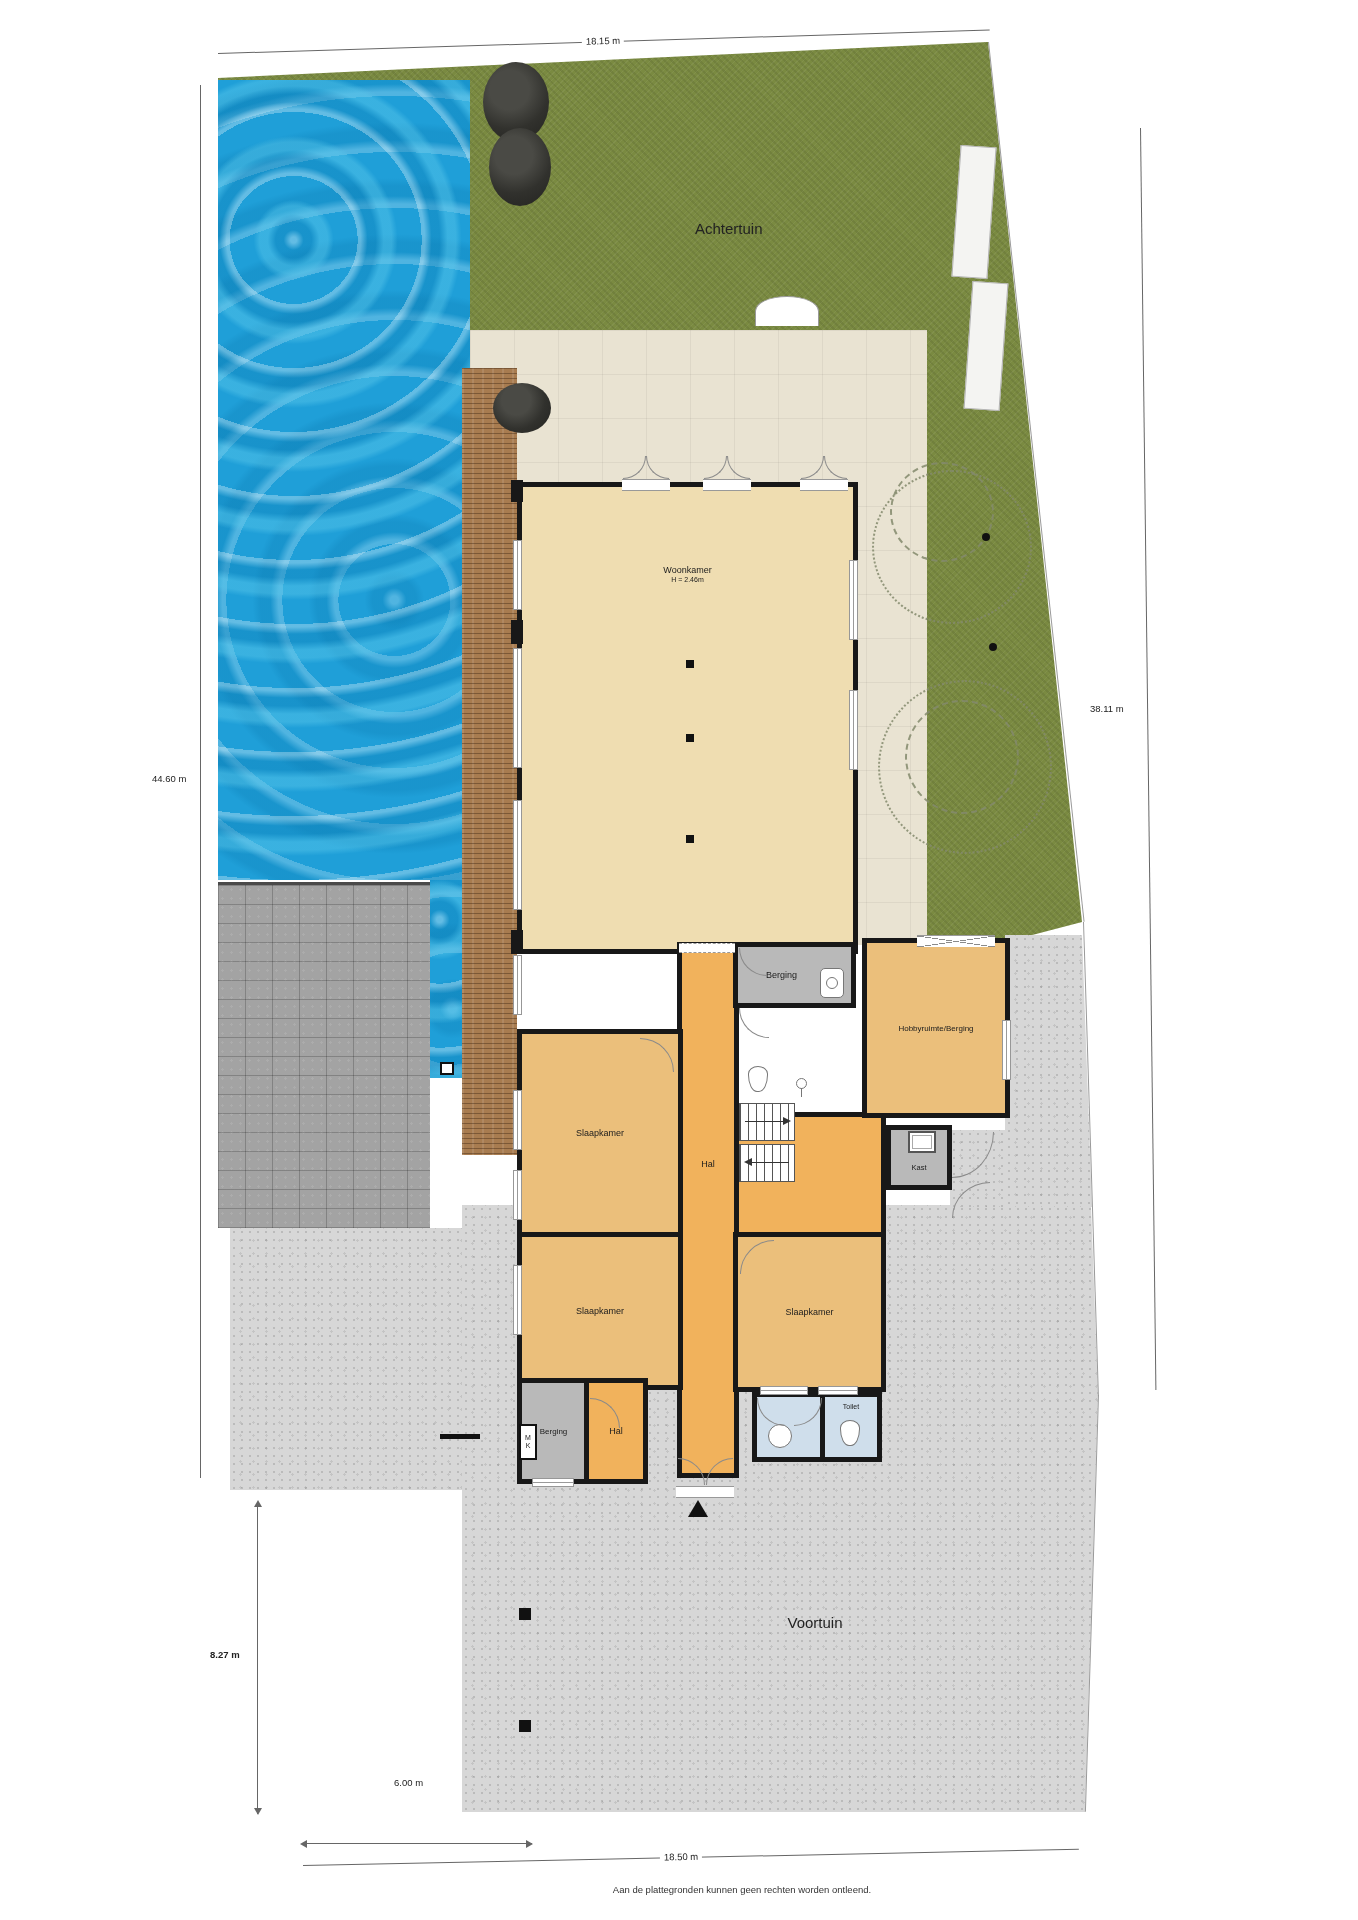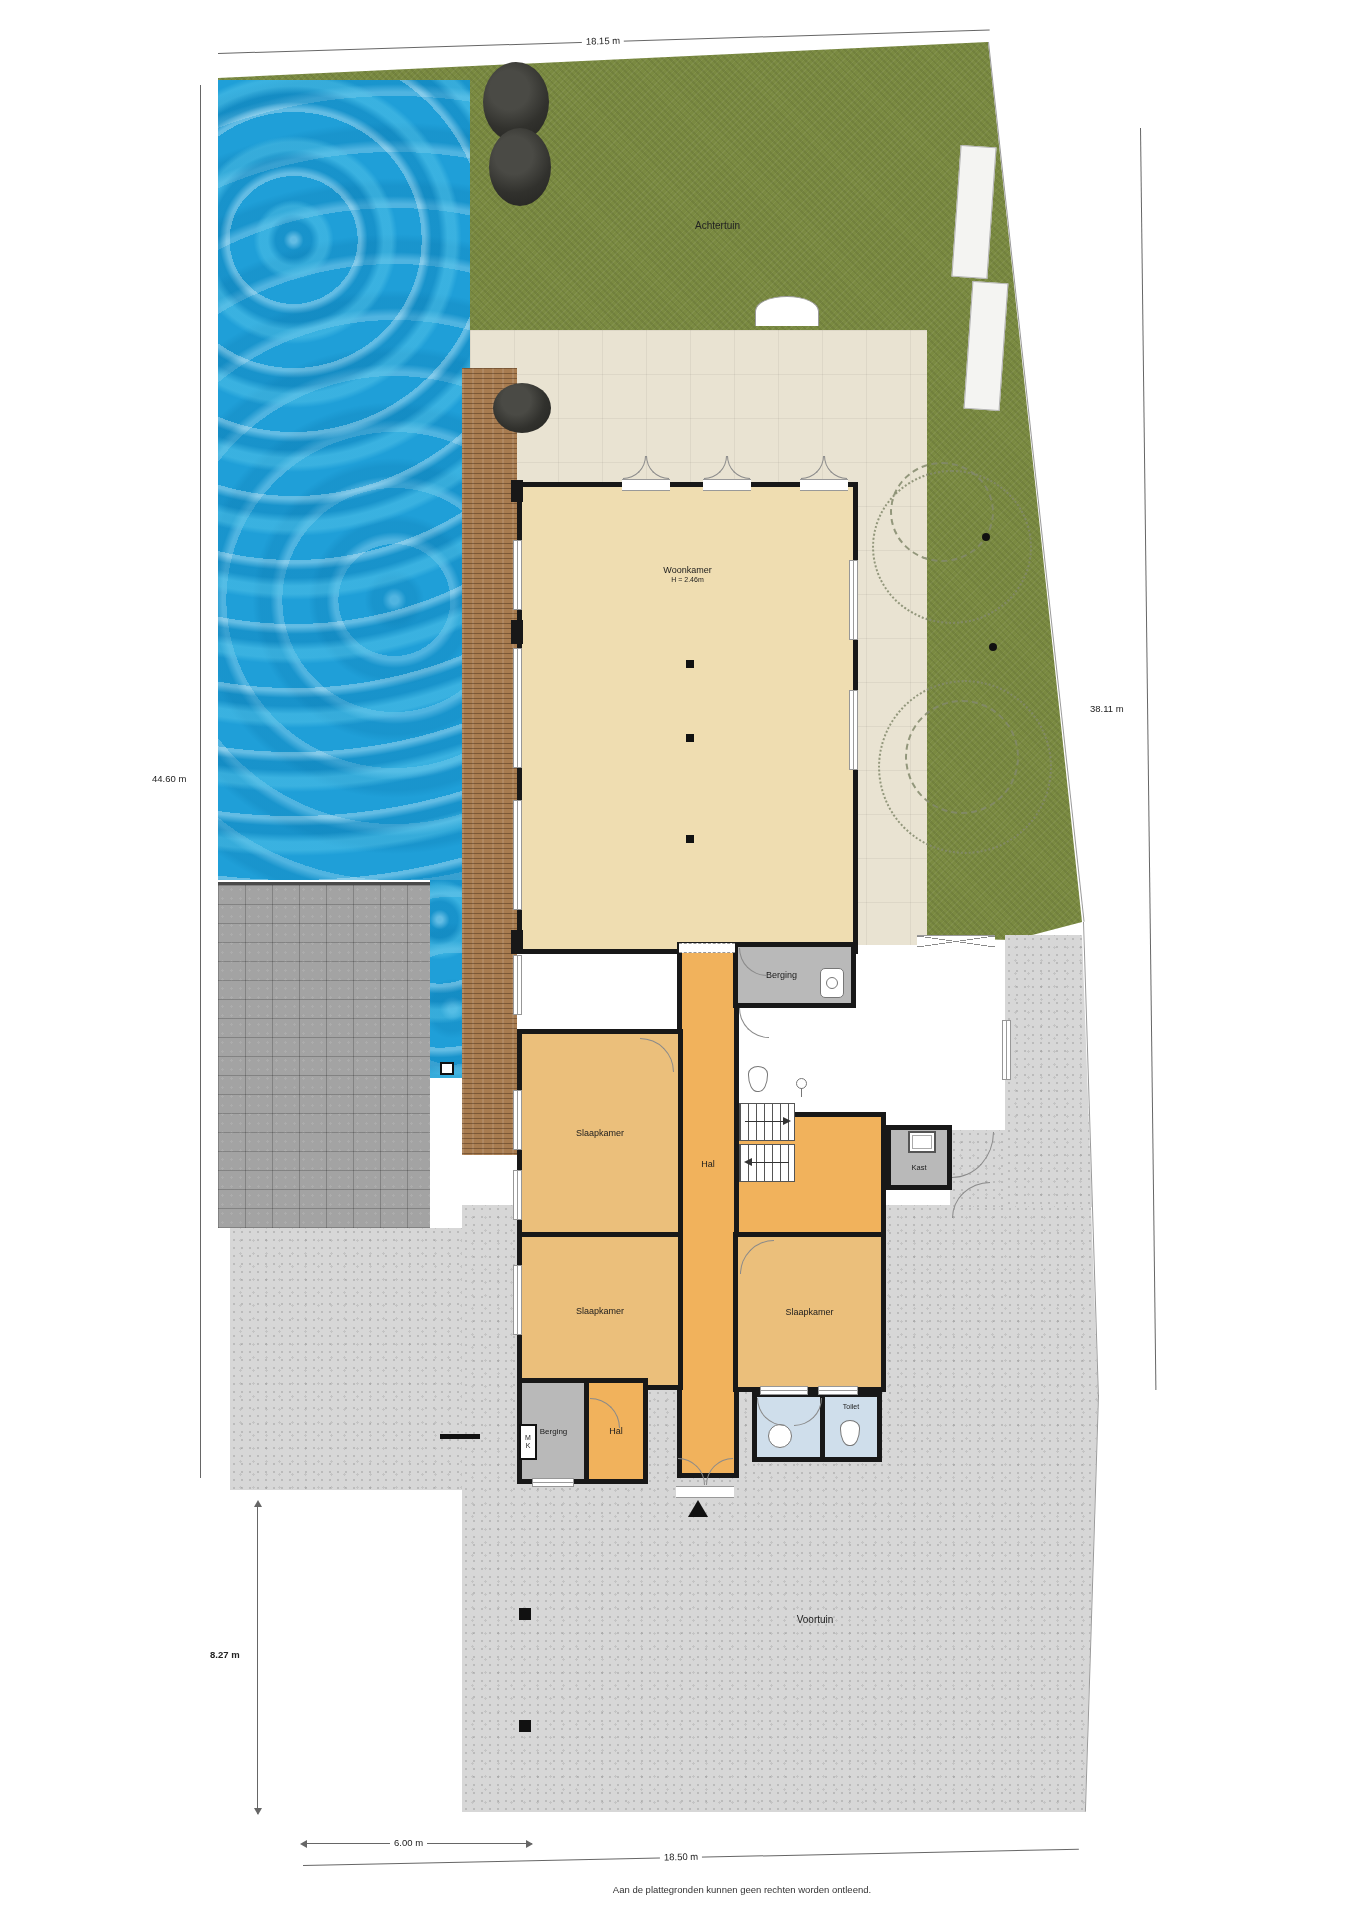--- a/index.html
+++ b/index.html
@@ -58,21 +58,21 @@
   .dimline-h{position:absolute;height:1px;background:#666;}
   .dimchip{position:absolute;background:#fff;padding:0 4px;font-size:9.5px;line-height:13px;color:#222;white-space:nowrap;}
   .tree-dark{position:absolute;border-radius:50%;
     background:radial-gradient(circle at 40% 35%, #4a4a45 0 30%, #31312d 60%, #232320 100%);}
   .tree-line{position:absolute;border:2px dotted #848a6d;border-radius:50%;opacity:.85;}
   .dot{position:absolute;background:#111;border-radius:50%;}
   .pillar{position:absolute;width:8px;height:8px;background:#111;}
   .slab{position:absolute;background:#f4f4f2;border:1px solid #b0b0b0;box-sizing:border-box;}
   .marker{position:absolute;width:12px;height:12px;background:#111;}
   .bndry{position:absolute;width:1px;background:#9a9a9a;}
-  .olabel{position:absolute;font-size:10px;color:#222;white-space:nowrap;}
+  .olabel{position:absolute;font-size:15px;color:#222;white-space:nowrap;}
 </style>
 </head>
 <body>
 
 <div class="canvas">
 
   <div class="abs grass" style="left:218px;top:40px;width:867px;height:905px;
               clip-path:polygon(0px 38px,770px 2px,864px 882px,795px 900px,709px 898px,709px 295px,0px 295px);"></div>
   <div class="olabel" style="left:695px;top:220px;">Achtertuin</div>
 
@@ -136,20 +136,23 @@
 
   <div class="abs" style="left:820px;top:968px;width:24px;height:30px;background:#fff;border:1px solid #777;border-radius:5px;box-sizing:border-box;">
     <div style="position:absolute;left:5px;top:8px;width:12px;height:12px;border:1px solid #777;border-radius:50%;box-sizing:border-box;"></div>
   </div>
 
 
   <div class="abs" style="left:748px;top:1066px;width:20px;height:26px;background:#fff;border:1px solid #777;border-radius:50% 50% 45% 45% / 30% 30% 65% 65%;box-sizing:border-box;"></div>
   <div class="abs" style="left:796px;top:1078px;width:11px;height:11px;border:1px solid #777;border-radius:50%;box-sizing:border-box;"></div>
   <div class="abs" style="left:801px;top:1088px;width:1px;height:9px;background:#777;"></div>
 
+  <div class="room f-tan" style="left:862px;top:938px;width:148px;height:180px;">
+    <span style="font-size:8px;">Hobbyruimte/Berging</span>
+  </div>
 
   <div class="room f-gray" style="left:886px;top:1125px;width:66px;height:65px;">
     <span style="font-size:7.5px;margin-top:20px;">Kast</span>
   </div>
   <div class="abs" style="left:908px;top:1131px;width:28px;height:22px;background:#fff;border:2px solid #555;box-sizing:border-box;">
     <div style="position:absolute;inset:2px;border:1px solid #aaa;"></div>
   </div>
 
   <div class="room f-tan" style="left:517px;top:1029px;width:166px;height:209px;">
     <span class="rlabel">Slaapkamer</span>
@@ -259,21 +262,21 @@
   <div class="dimchip" style="left:1086px;top:702px;">38.11 m</div>
 
   <div class="dimline-v" style="left:257px;top:1502px;height:312px;"></div>
   <div class="abs" style="left:254px;top:1500px;width:0;height:0;border-left:4px solid transparent;border-right:4px solid transparent;border-bottom:7px solid #666;"></div>
   <div class="abs" style="left:254px;top:1808px;width:0;height:0;border-left:4px solid transparent;border-right:4px solid transparent;border-top:7px solid #666;"></div>
   <div class="dimchip" style="left:206px;top:1648px;font-weight:bold;">8.27 m</div>
 
   <div class="dimline-h" style="left:302px;top:1843px;width:230px;"></div>
   <div class="abs" style="left:300px;top:1840px;width:0;height:0;border-top:4px solid transparent;border-bottom:4px solid transparent;border-right:7px solid #666;"></div>
   <div class="abs" style="left:526px;top:1840px;width:0;height:0;border-top:4px solid transparent;border-bottom:4px solid transparent;border-left:7px solid #666;"></div>
-  <div class="dimchip" style="left:390px;top:1836px;">6.00 m</div>
+  <div class="dimchip" style="left:390px;top:1776px;">6.00 m</div>
 
   <div class="abs" style="left:303px;top:1858px;width:776px;height:14px;transform:rotate(-1.2deg);transform-origin:left center;">
     <div class="dimline-h" style="left:0;top:7px;width:776px;"></div>
     <div class="dimchip" style="left:46%;top:0;">18.50 m</div>
   </div>
 
   <div class="abs" style="left:442px;top:1884px;width:600px;text-align:center;font-size:9.5px;color:#333;">Aan de plattegronden kunnen geen rechten worden ontleend.</div>
 
 </div>
 

